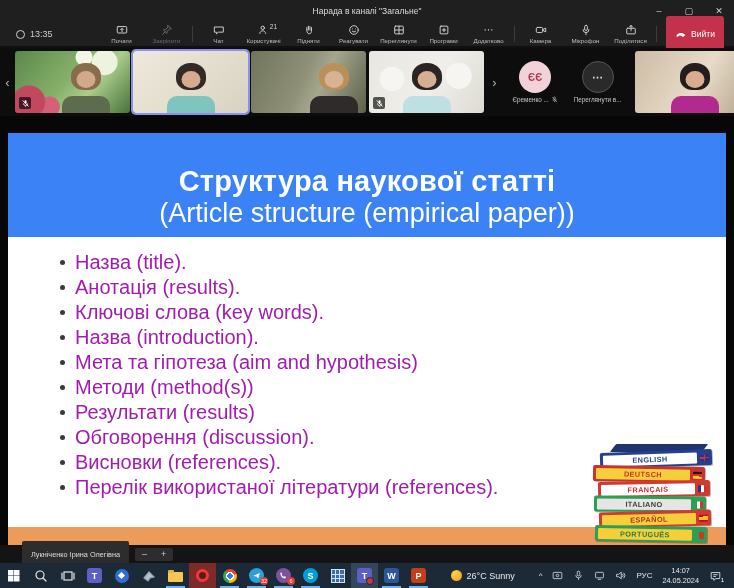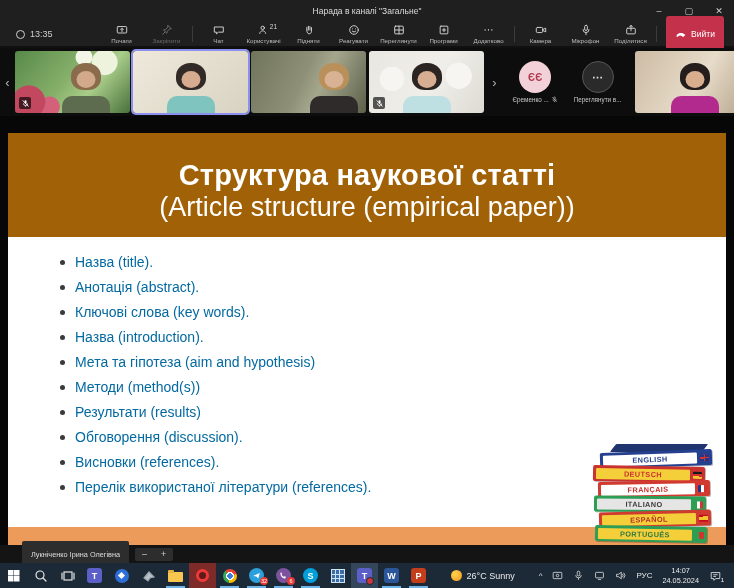--- a/index.html
+++ b/index.html
@@ -41,26 +41,26 @@
   .ovf-cell{display:flex;flex-direction:column;align-items:center;justify-content:center;gap:3px}
   .avatar{width:32px;height:32px;border-radius:50%;display:flex;align-items:center;justify-content:center;font-size:10px;font-weight:700}
   .avatar.pink{background:#f3d1d9;color:#b2384f}
   .avatar.dark{background:#2a2a2a;border:1px solid #555;color:#ddd;font-size:11px}
   .ovf-name{display:flex;align-items:center;gap:2px;color:#c9c9c9;font-size:6.3px;white-space:nowrap}
   .ovf-name svg{width:7px;height:7px;stroke:#c9c9c9;fill:none;stroke-width:1}
 
   
   .stage{position:absolute;top:116px;left:0;right:0;height:429px;background:#070707}
   .slide{position:absolute;left:8px;top:17px;width:718px;height:412px;background:#fff}
-  .slide-header{height:104px;background:#a16207;color:#fff;text-align:center;display:flex;flex-direction:column;justify-content:flex-end;padding-bottom:14px}
+  .slide-header{height:104px;background:#3b82f6;color:#fff;text-align:center;display:flex;flex-direction:column;justify-content:flex-end;padding-bottom:8px}
   .t1{font-size:29px;font-weight:700;letter-spacing:.2px}
   .t2{font-size:27px;font-weight:400}
   .slide-body{position:relative;height:290px}
   ul.bullets{list-style:none;padding:13px 0 0 50px}
-  ul.bullets li{position:relative;font-size:14px;color:#0369a1;line-height:25px;padding-left:17px}
+  ul.bullets li{position:relative;font-size:20px;color:#a21caf;line-height:25px;padding-left:17px}
   ul.bullets li::before{content:"";position:absolute;left:2px;top:10px;width:5px;height:5px;border-radius:50%;background:#3a3a3a}
   .slide-footer{height:18px;background:#ec9b5b}
 
   
   .books{position:absolute;right:14px;bottom:3px;width:122px;display:flex;flex-direction:column;align-items:center;z-index:2}
   .book-top{width:92px;height:8px;background:#20346f;transform:skewX(-38deg) translateX(8px);border-radius:1px}
   .book{height:16px;width:112px;display:flex;align-items:center;border-radius:2px;margin-top:-1px;box-shadow:1px 1px 0 rgba(0,0,0,.25)}
   .book .band{flex:1;margin:0 3px;height:11px;display:flex;align-items:center;justify-content:center;font-weight:700;font-size:7.3px;letter-spacing:.4px;border-radius:1px;white-space:nowrap}
   .book .flag{width:9px;height:7px;margin-right:3px;flex:none;border-radius:1px}
   .book.b0{background:#24408f;transform:translateX(5px) rotate(-2deg)}
@@ -326,21 +326,21 @@
 
   <div class="stage">
     <div class="slide">
       <div class="slide-header">
         <div class="t1">Структура наукової статті</div>
         <div class="t2">(Article structure (empirical paper))</div>
       </div>
       <div class="slide-body">
         <ul class="bullets">
           <li>Назва (title).</li>
-          <li>Анотація (abstract).</li>
+          <li>Анотація (results).</li>
           <li>Ключові слова (key words).</li>
           <li>Назва (introduction).</li>
           <li>Мета та гіпотеза (aim and hypothesis)</li>
           <li>Методи (method(s))</li>
           <li>Результати (results)</li>
           <li>Обговорення (discussion).</li>
           <li>Висновки (references).</li>
           <li>Перелік використаної літератури (references).</li>
         </ul>
       </div>

